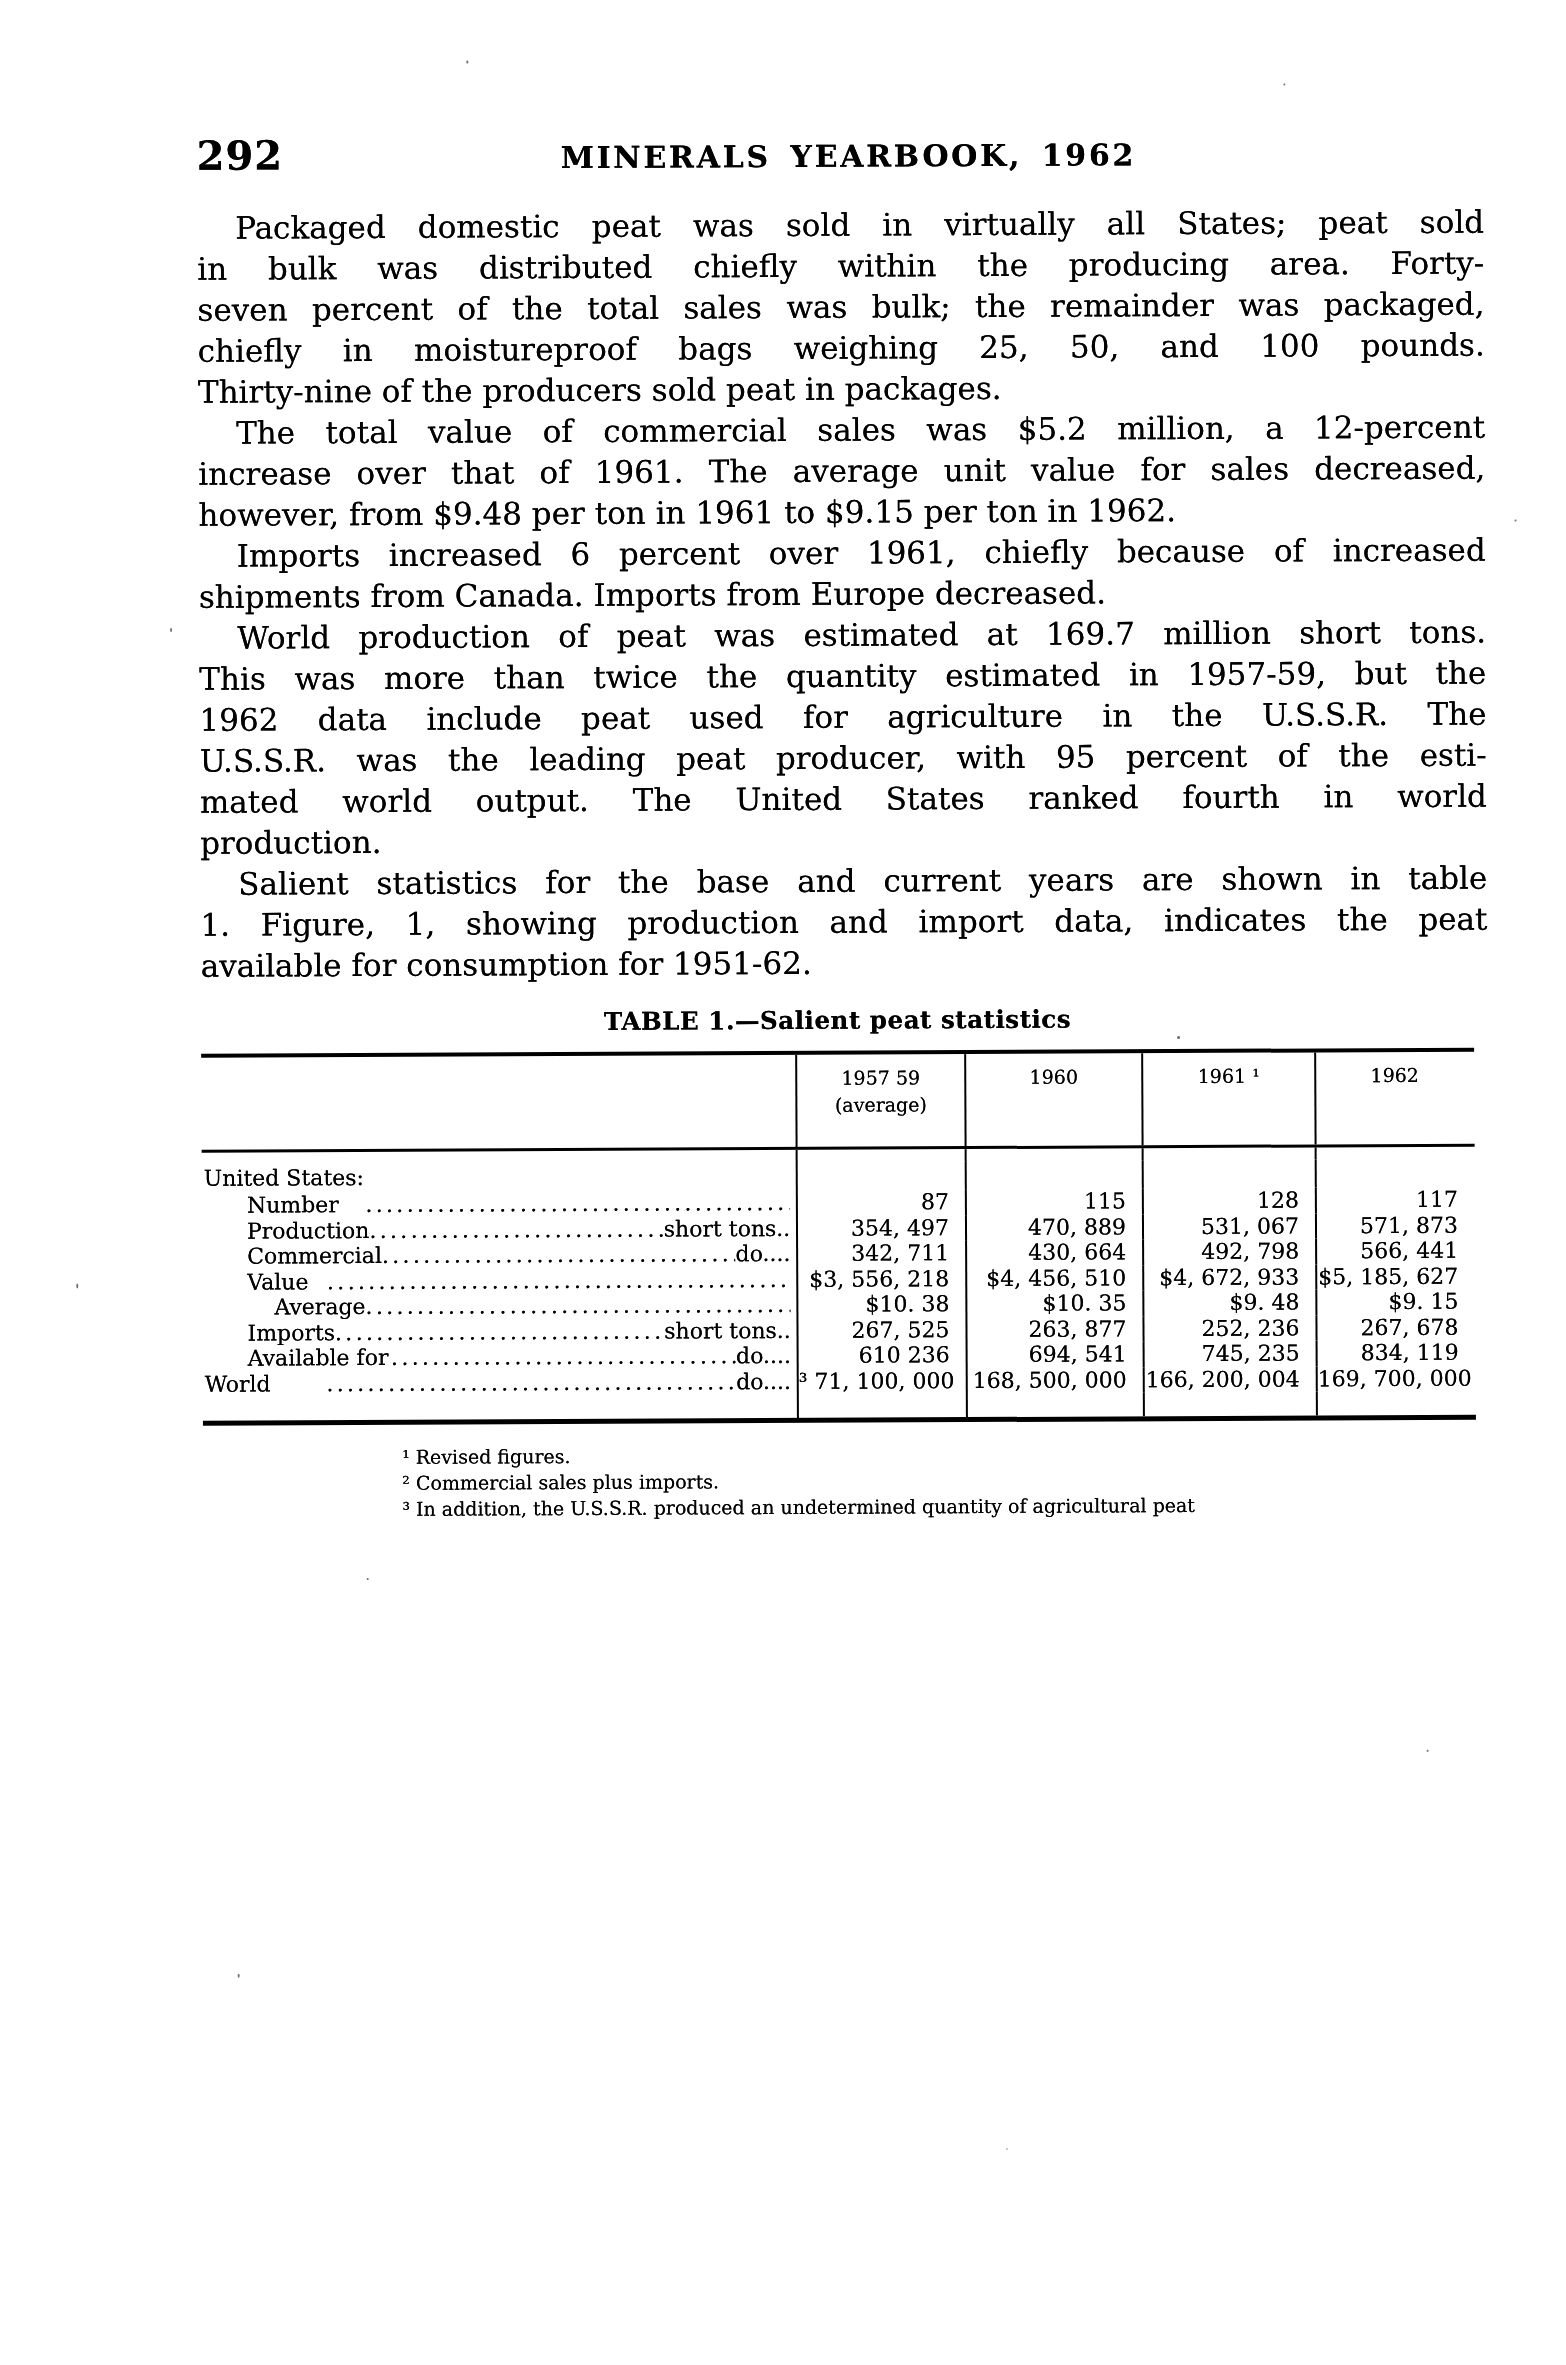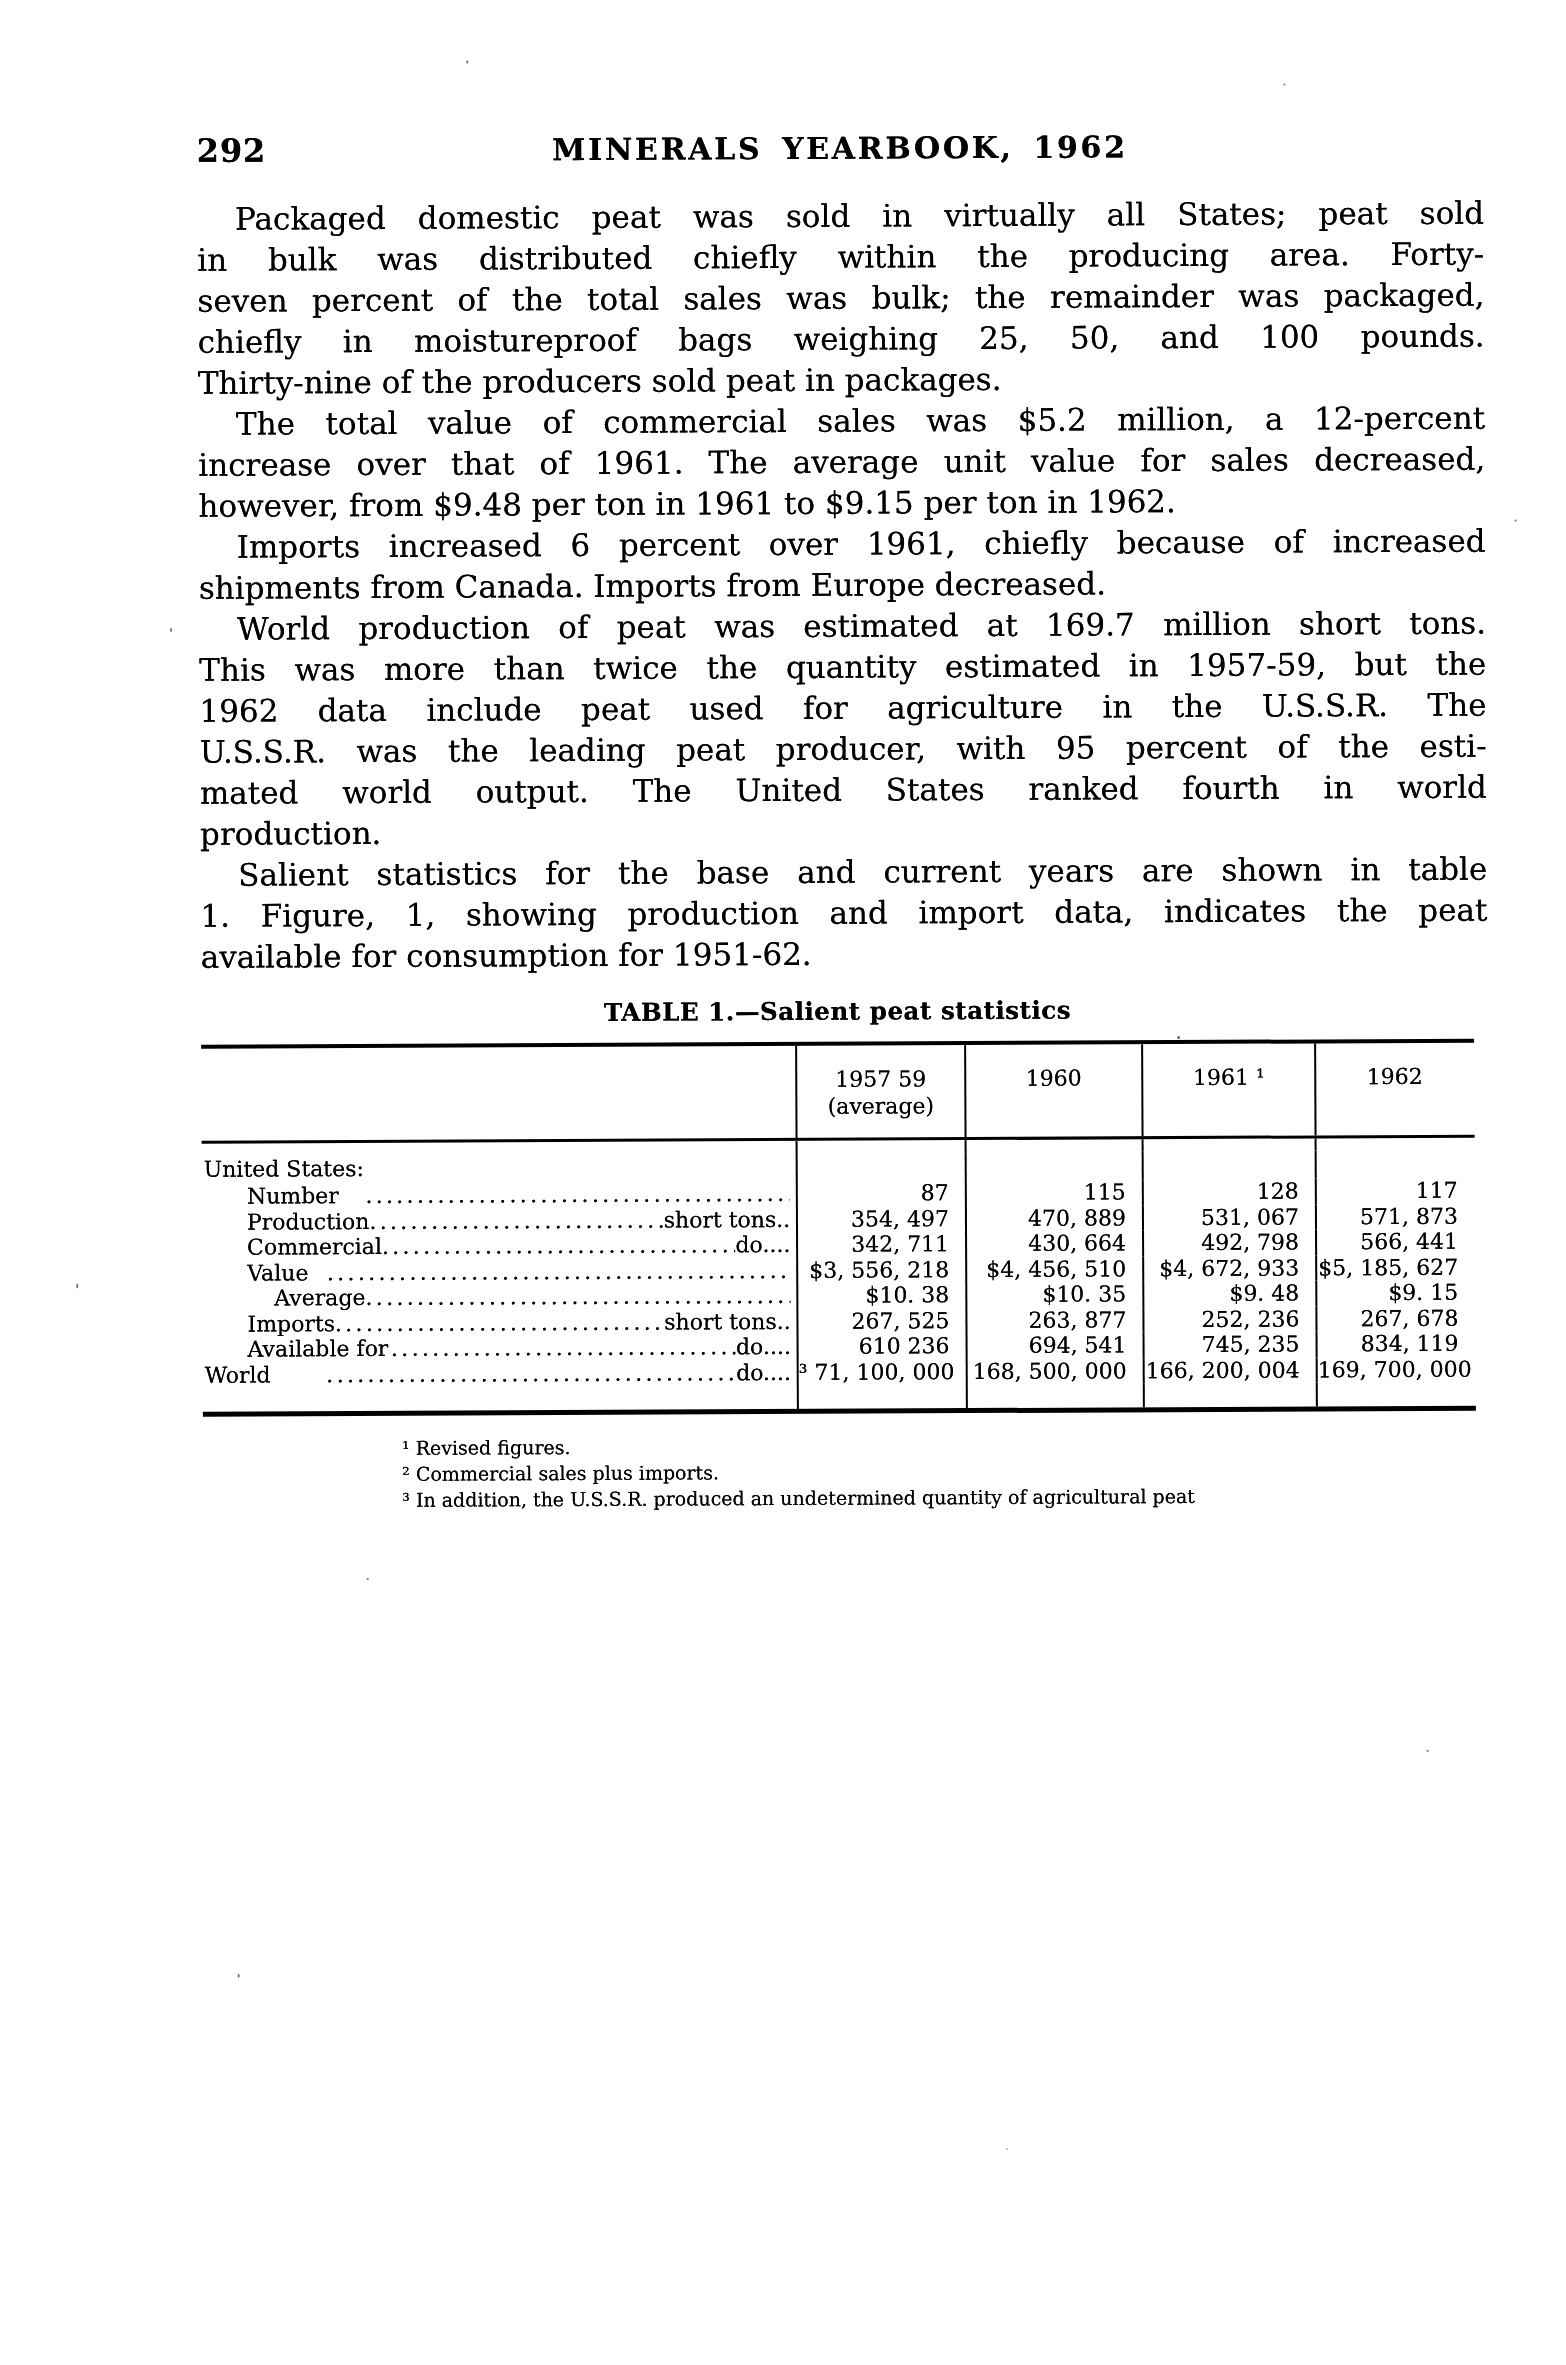--- a/index.html
+++ b/index.html
@@ -8,40 +8,40 @@
 
   .sheet {
     position: absolute; inset: 0;
     transform: rotate(-0.28deg);
     transform-origin: 50% 0;
     text-shadow: 0 0 0.6px rgba(0,0,0,.85);
   }
 
   
   .running-head { display: flex; align-items: baseline; margin: 129px 97px 0 196px; }
-  .page-num { font-size: 32px; font-weight: bold; letter-spacing: 0.9px; }
+  .page-num { font-size: 40px; font-weight: bold; letter-spacing: 0.9px; }
   .head-title {
     flex: 1; text-align: center; position: relative; left: -28px;
     font-size: 30px; font-weight: bold; letter-spacing: 0.09em; word-spacing: 0.22em;
   }
 
   
   .body-text { width: 1287px; margin: 29px 0 0 196px; font-size: 31px; line-height: 41px; }
   .line { text-align: justify; text-align-last: justify; }
   .line.first { text-indent: 38px; }
   .line.plast { text-align-last: left; }
 
   
   .table-block { margin-left: 196px; width: 1273px; }
   .table-title { margin-top: 22px; text-align: center; font-size: 24.6px; font-weight: bold; letter-spacing: 0.02em; }
   .stats-table { margin-top: 16px; border-top: 4.7px solid #000; border-bottom: 5.2px solid #000; }
   .trow { display: grid; grid-template-columns: 594px 169px 177px 173px 159px; }
   .vline { border-left: 2.8px solid #000; }
   .header-row { border-bottom: 3.8px solid #000; height: 95px; }
-  .ch { text-align: center; font-size: 22px; line-height: 27.4px; padding-top: 20px; }
+  .ch { text-align: center; font-size: 19px; line-height: 27.4px; padding-top: 10px; }
   .sp-top { height: 12.3px; }
   .sp-bot { height: 24px; }
   .grow { height: 28px; font-size: 22px; line-height: 28px; }
   .drow { height: 25.5px; font-size: 22px; line-height: 25.5px; }
   .stub { display: flex; align-items: baseline; padding-right: 5.7px; overflow: hidden; }
   .ind0 { padding-left: 1.9px; }
   .ind1 { padding-left: 45px; }
   .ind2 { padding-left: 72px; }
   .leader { flex: 1 1 auto; overflow: hidden; white-space: nowrap; }
   .leader::after {

